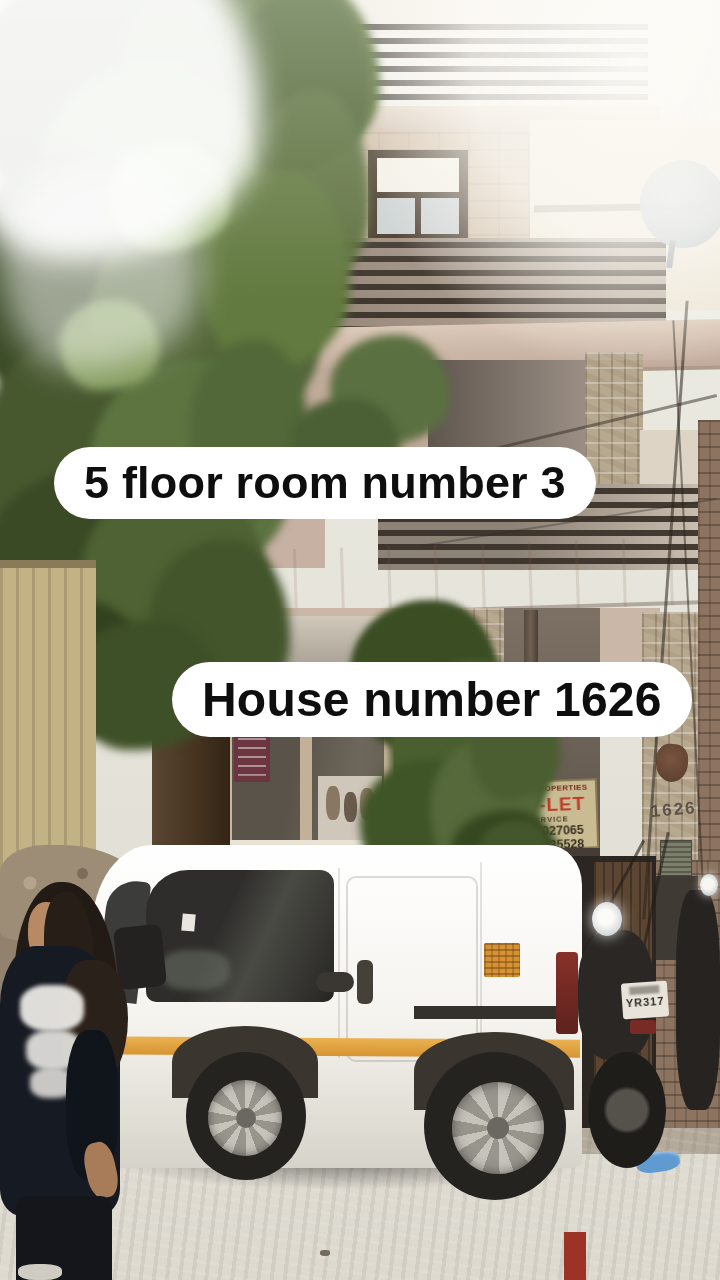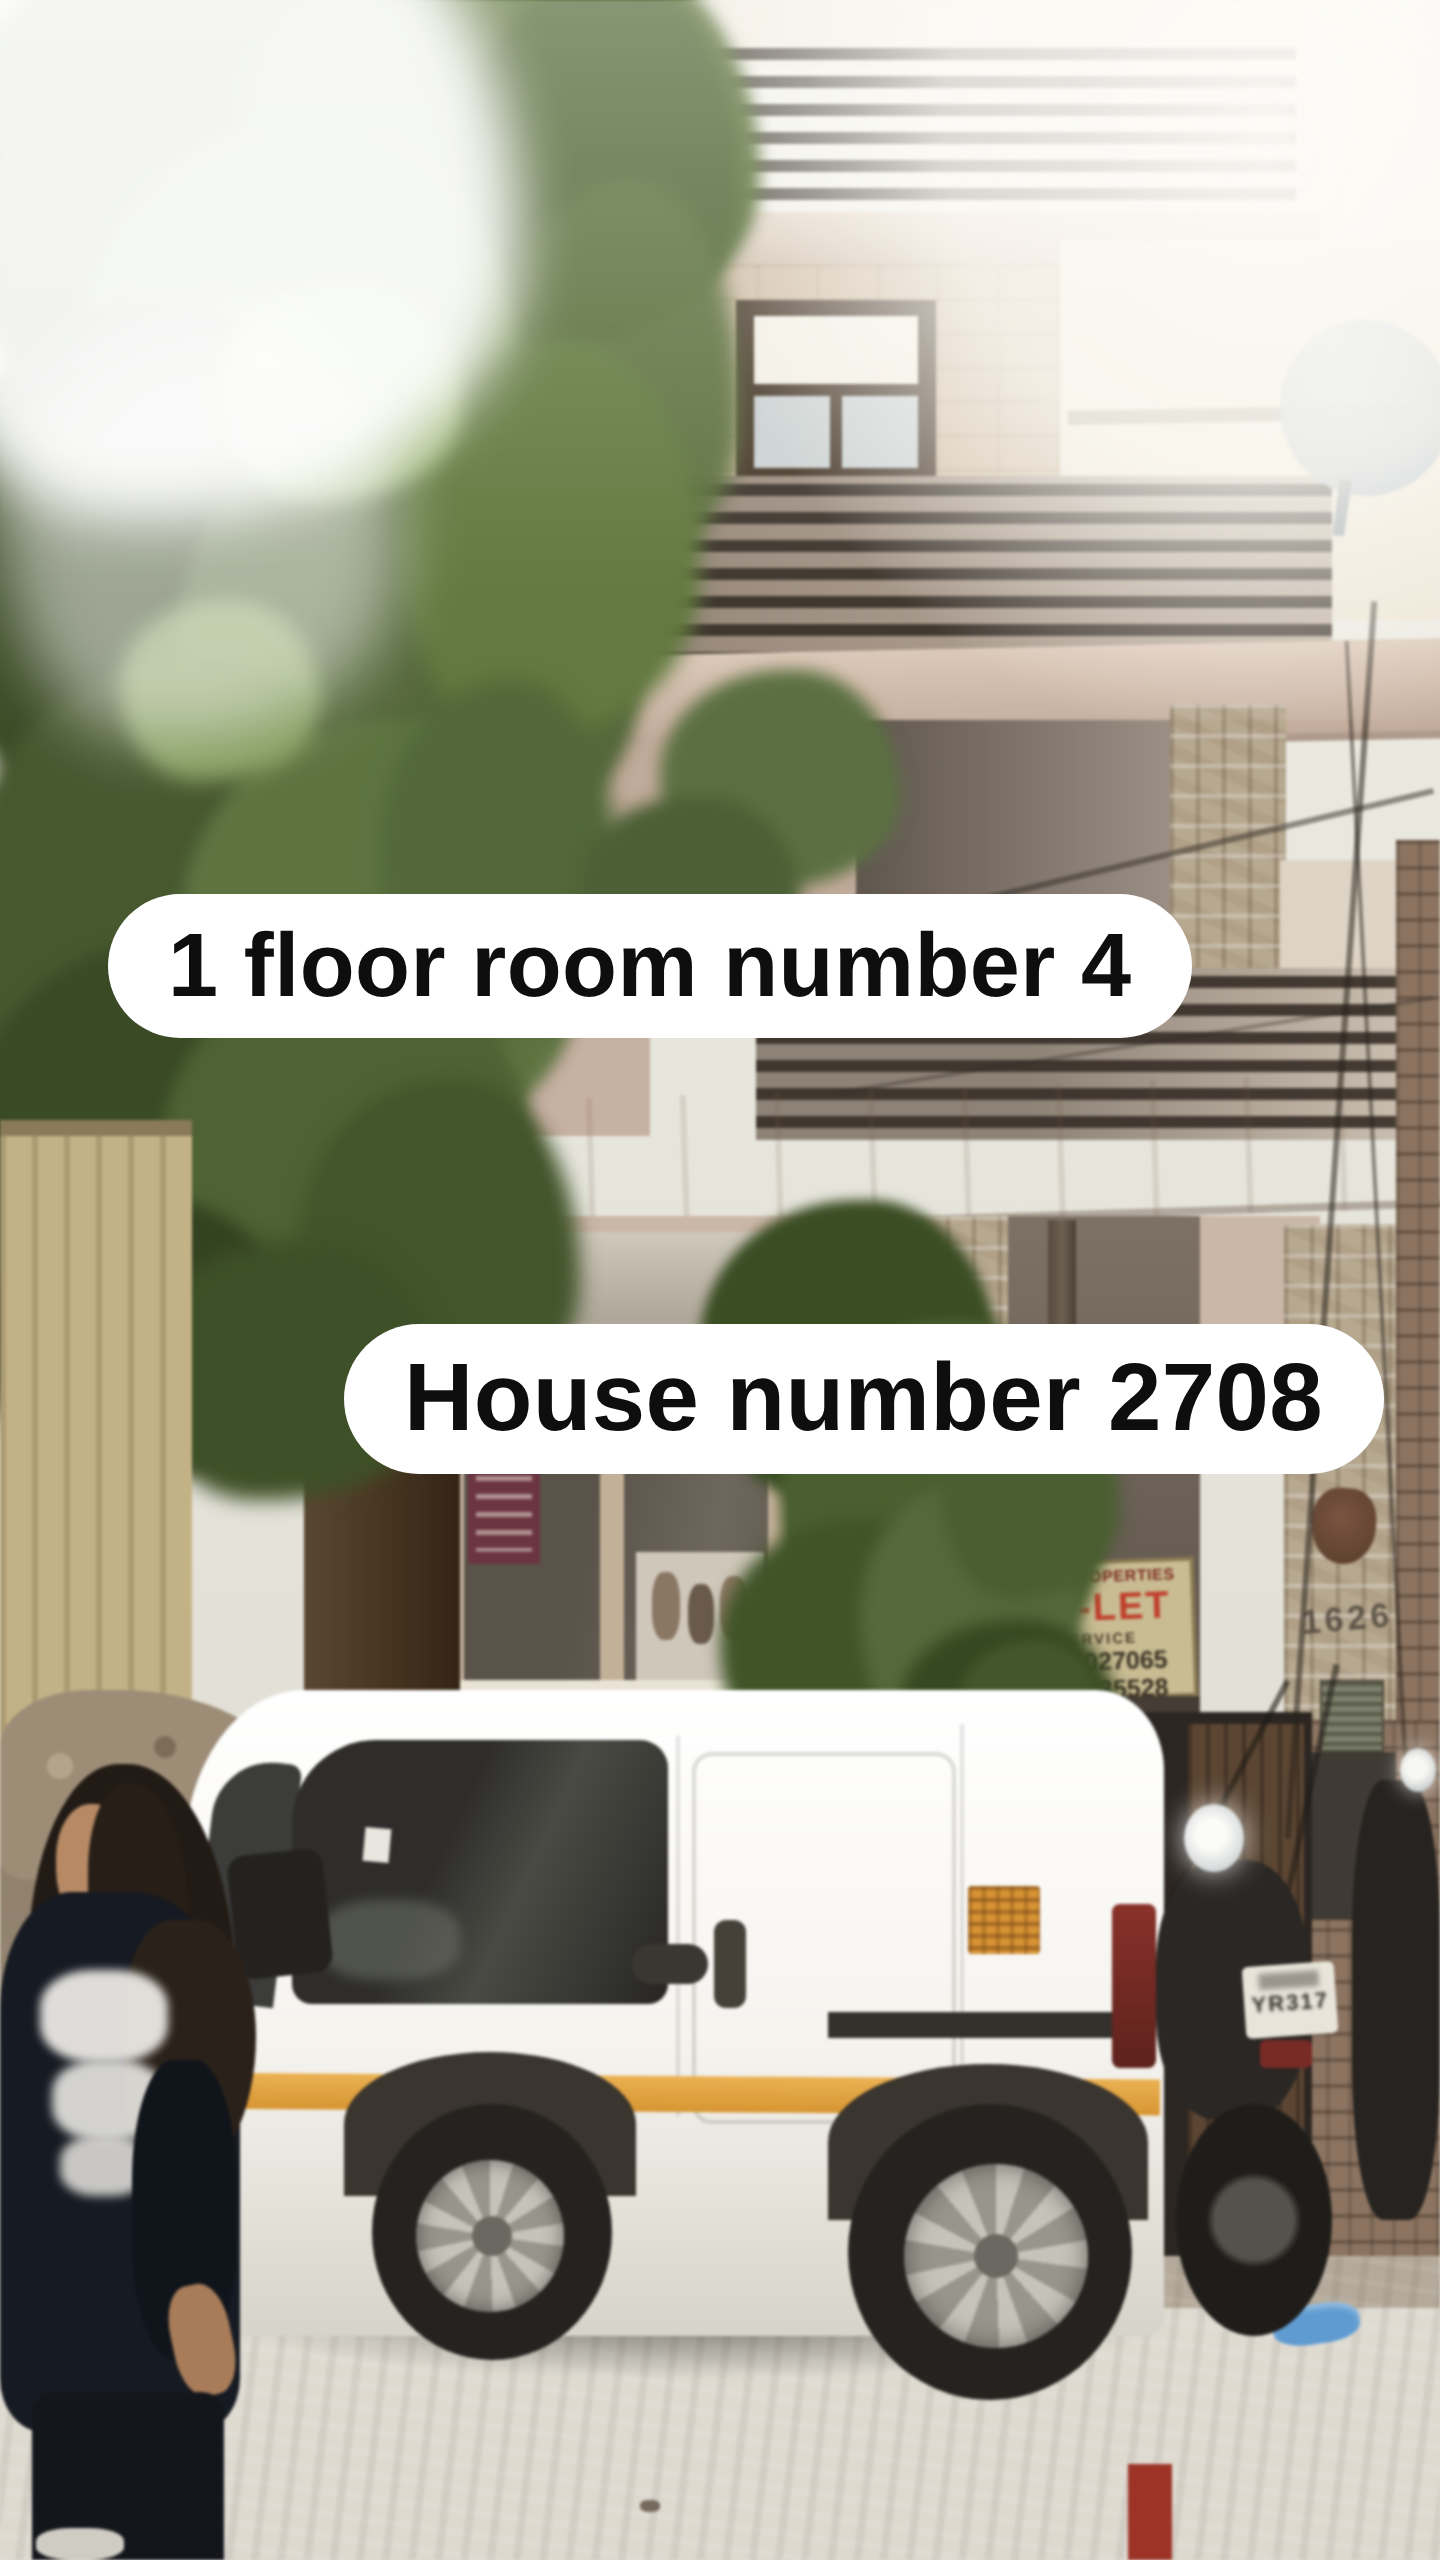--- a/index.html
+++ b/index.html
@@ -226,18 +226,18 @@
     <div class="abs" style="left:66px;top:1030px;width:52px;height:150px;background:#10141b;border-radius:40%;"></div>
     <div class="abs" style="left:86px;top:1142px;width:30px;height:56px;background:#a97c58;border-radius:40%;transform:rotate(-12deg);"></div>
     <div class="abs" style="left:16px;top:1196px;width:96px;height:84px;background:#14161c;border-radius:12% 12% 0 0;"></div>
     <div class="abs" style="left:18px;top:1264px;width:44px;height:16px;background:#cfccc4;border-radius:40%;"></div>
   </div>
 
   <div class="abs" style="left:0;top:0;width:720px;height:300px;background:linear-gradient(180deg, rgba(255,255,255,.32), rgba(255,255,255,0));pointer-events:none;"></div>
  </div>
 
  <div class="pill" style="left:54px;top:447px;height:72px;font-size:45px;">
-   <span>1 floor room number 4</span>
+   <span>5 floor room number 3</span>
  </div>
  <div class="pill" style="left:172px;top:662px;height:75px;font-size:48px;">
-   <span>House number 2708</span>
+   <span>House number 1626</span>
  </div>
 </div>
 
 </body></html>

